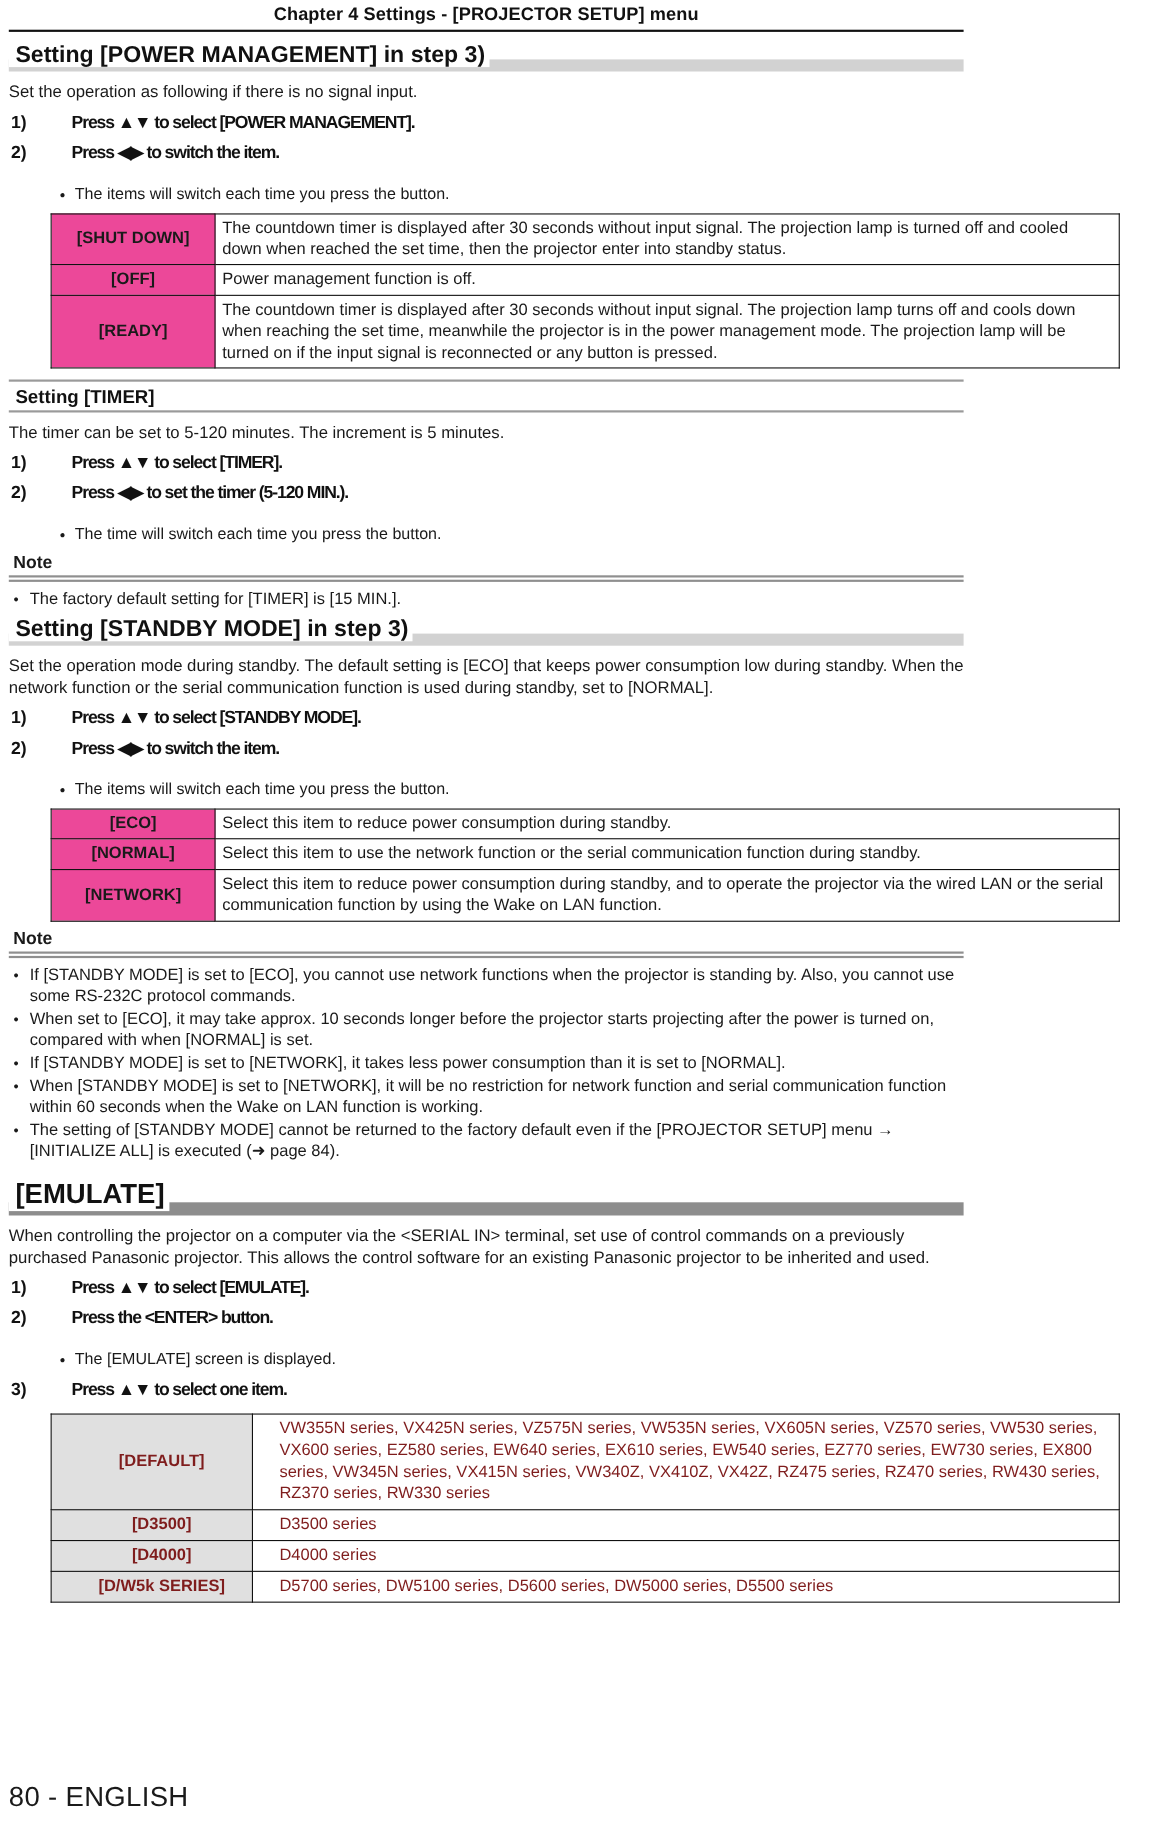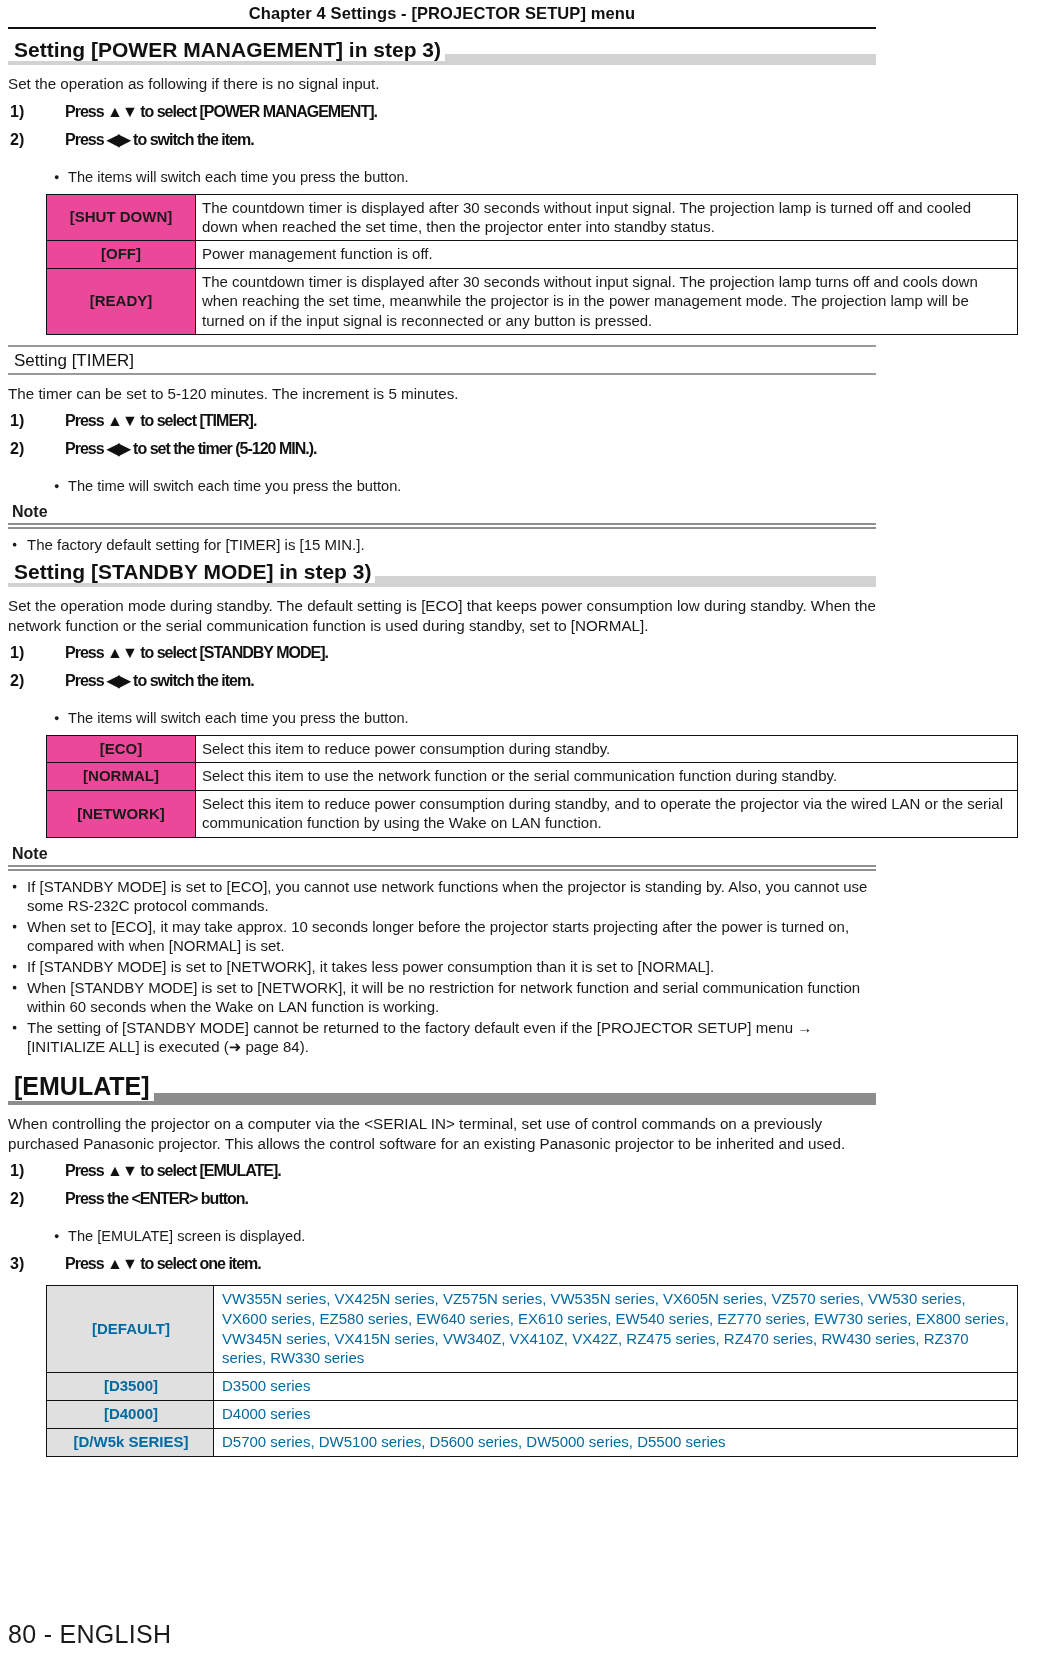--- a/index.html
+++ b/index.html
@@ -72,21 +72,21 @@
 
   
   .h3-band {
     margin: 10px 0 0 0;
   }
   .h3-band .rule-top {
     border-top: 2px solid #9a9a9a;
   }
   .h3-band .txt {
     font-size: 17px;
-    font-weight: normal;
+    font-weight: bold;
     color: #111;
     padding: 3px 0 2px 6px;
     line-height: 21px;
   }
   .h3-band .rule-bot {
     border-top: 2px solid #9a9a9a;
   }
 
   
   .h1-band {
@@ -241,23 +241,23 @@
   table.emu {
     border-collapse: collapse;
     width: 972px;
     margin: 11px 0 0 38px;
     table-layout: fixed;
   }
   table.emu td {
     border: 1.3px solid #111;
     font-size: 15px;
     line-height: 19.8px;
-    padding: 3px 6px 4px 8px;
+    padding: 3px 6px 4px 24px;
     vertical-align: middle;
-    color: #0369a1;
+    color: #7f1d1d;
   }
   table.emu td.key {
     width: 152px;
     background: #e0e0e0;
     text-align: center;
     font-weight: bold;
   }
 
   
   .footer {

